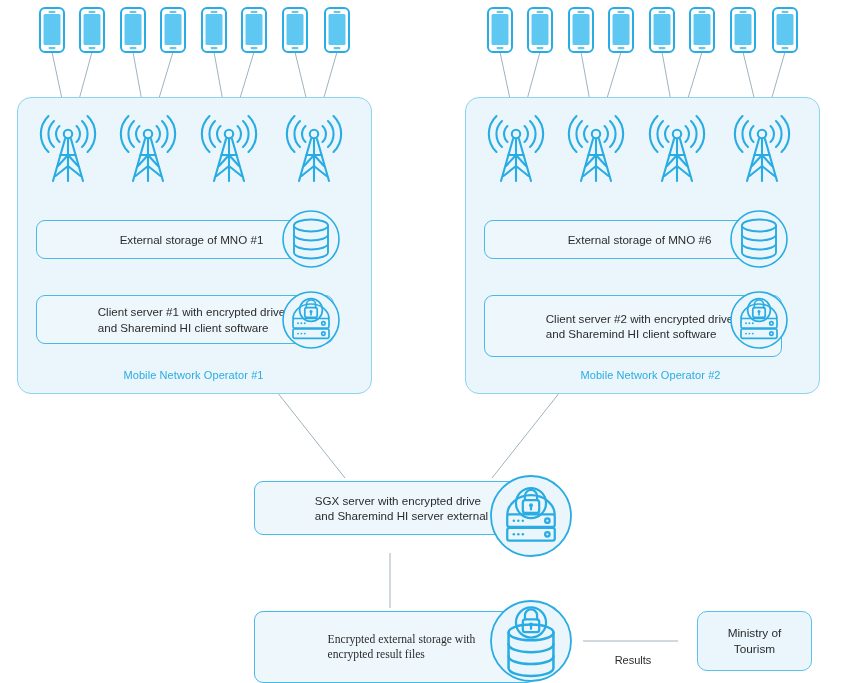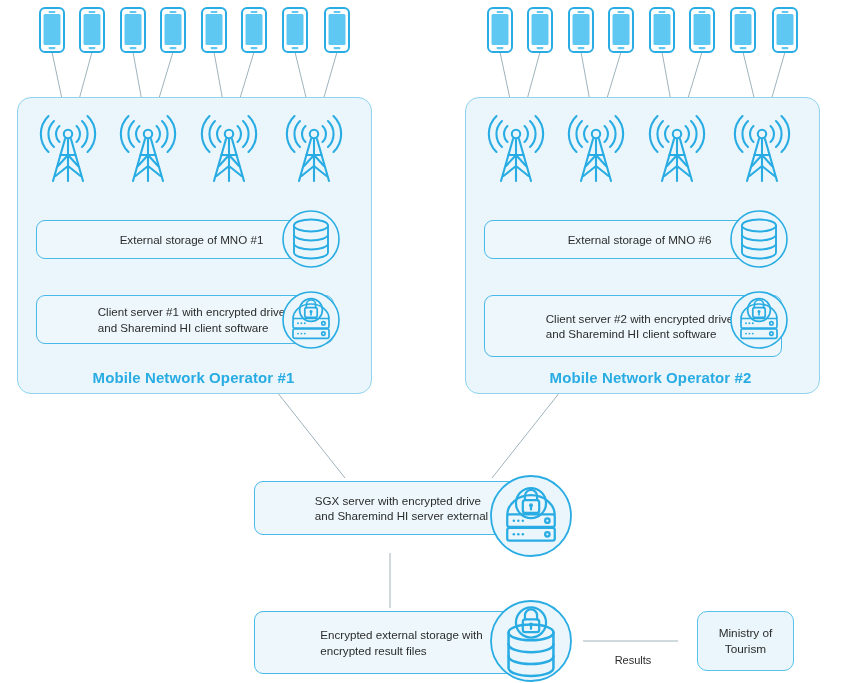--- a/index.html
+++ b/index.html
@@ -1,21 +1,21 @@
 <!DOCTYPE html>
 <html><head>
 <meta charset="utf-8">
 <style>
   html,body{margin:0;padding:0;background:#ffffff;}
   body{width:858px;height:683px;position:relative;overflow:hidden;
        font-family:"Liberation Sans","DejaVu Sans",sans-serif;}
   #stage{position:absolute;left:0;top:0;width:858px;height:683px;}
   svg.layer{position:absolute;left:0;top:0;width:858px;height:683px;overflow:visible;}
   .panel{position:absolute;background:#eaf6fb;border:1.4px solid #8fd3ef;border-radius:14px;}
-  .mnolabel{position:absolute;text-align:center;font-size:15px;font-weight:bold;
+  .mnolabel{position:absolute;text-align:center;font-size:11px;font-weight:normal;
             color:#29ace3;letter-spacing:.1px;white-space:nowrap;}
   .nbox{position:absolute;background:#eef8fc;border:1.3px solid #49b9e8;border-radius:9px;
         box-sizing:border-box;display:flex;align-items:center;justify-content:center;}
   .nbox .txt{font-size:11.6px;color:#2b2b2b;line-height:15.5px;padding-left:13px;white-space:pre-line;}
   .ministry{position:absolute;background:#eaf6fb;border:1.5px solid #58c2ea;border-radius:10px;
             box-sizing:border-box;display:flex;align-items:center;justify-content:center;
             text-align:center;font-size:11.8px;color:#2b2b2b;line-height:16px;white-space:pre-line;}
   .reslabel{position:absolute;font-size:11px;color:#2b2b2b;text-align:center;white-space:nowrap;margin-top:32px;}
 </style>
 </head>
@@ -193,26 +193,26 @@
   <div class="nbox" style="left:484px;top:295px;width:298px;height:62px;">
     <div class="txt">Client server #2 with encrypted drive
 and Sharemind HI client software</div>
   </div>
 
   <div class="nbox" style="left:254px;top:481px;width:282px;height:54px;">
     <div class="txt">SGX server with encrypted drive
 and Sharemind HI server external</div>
   </div>
 
-  <div class="nbox" style="left:254px;top:611px;width:282px;height:63px;">
+  <div class="nbox" style="left:254px;top:611px;width:282px;height:72px;font-family:Liberation Serif, serif;">
     <div class="txt">Encrypted external storage with
 encrypted result files</div>
   </div>
 
-  <div class="ministry" style="left:697px;top:611px;width:97px;height:60px;">Ministry of
+  <div class="ministry" style="left:697px;top:611px;width:115px;height:60px;">Ministry of
 Tourism</div>
 
   <div class="reslabel" style="left:588px;top:622px;width:90px;">Results</div>
 
   <svg class="layer">
     <defs>
 
       <g id="dbGlyph">
         <g fill="none" stroke="#29ace3" stroke-width="1.9" stroke-linecap="round">
           <ellipse cx="0" cy="-13.5" rx="17" ry="6"></ellipse>

